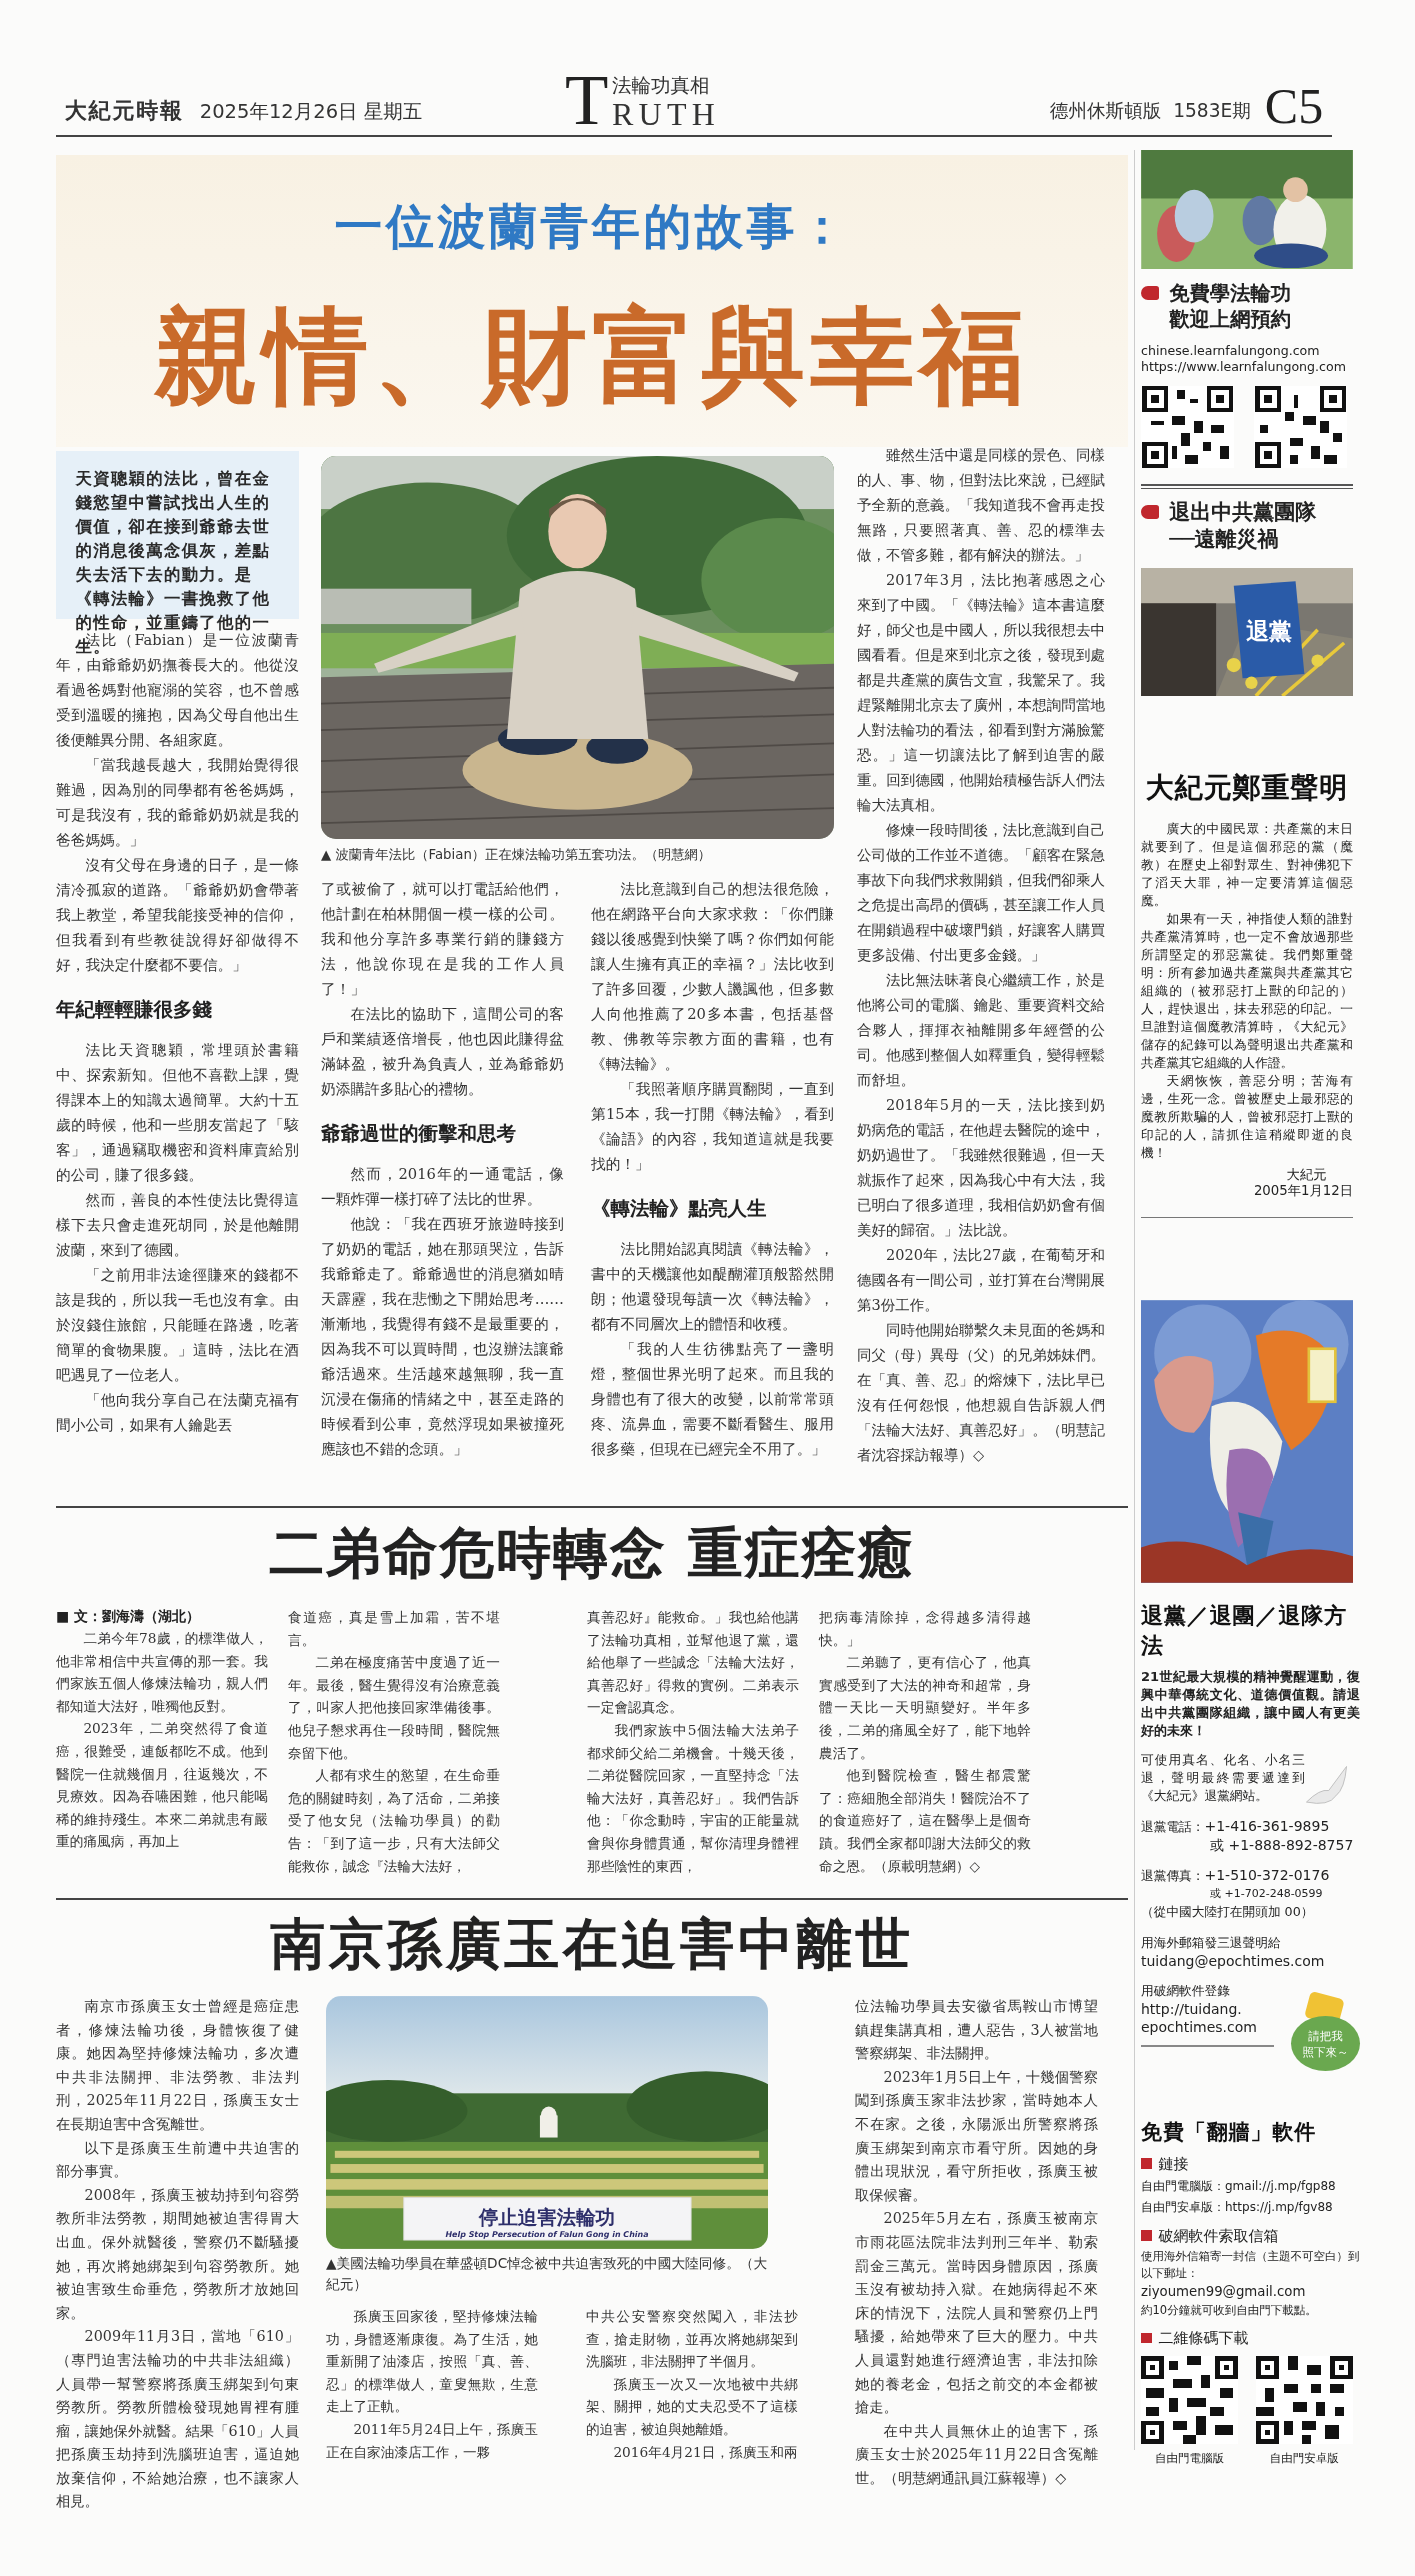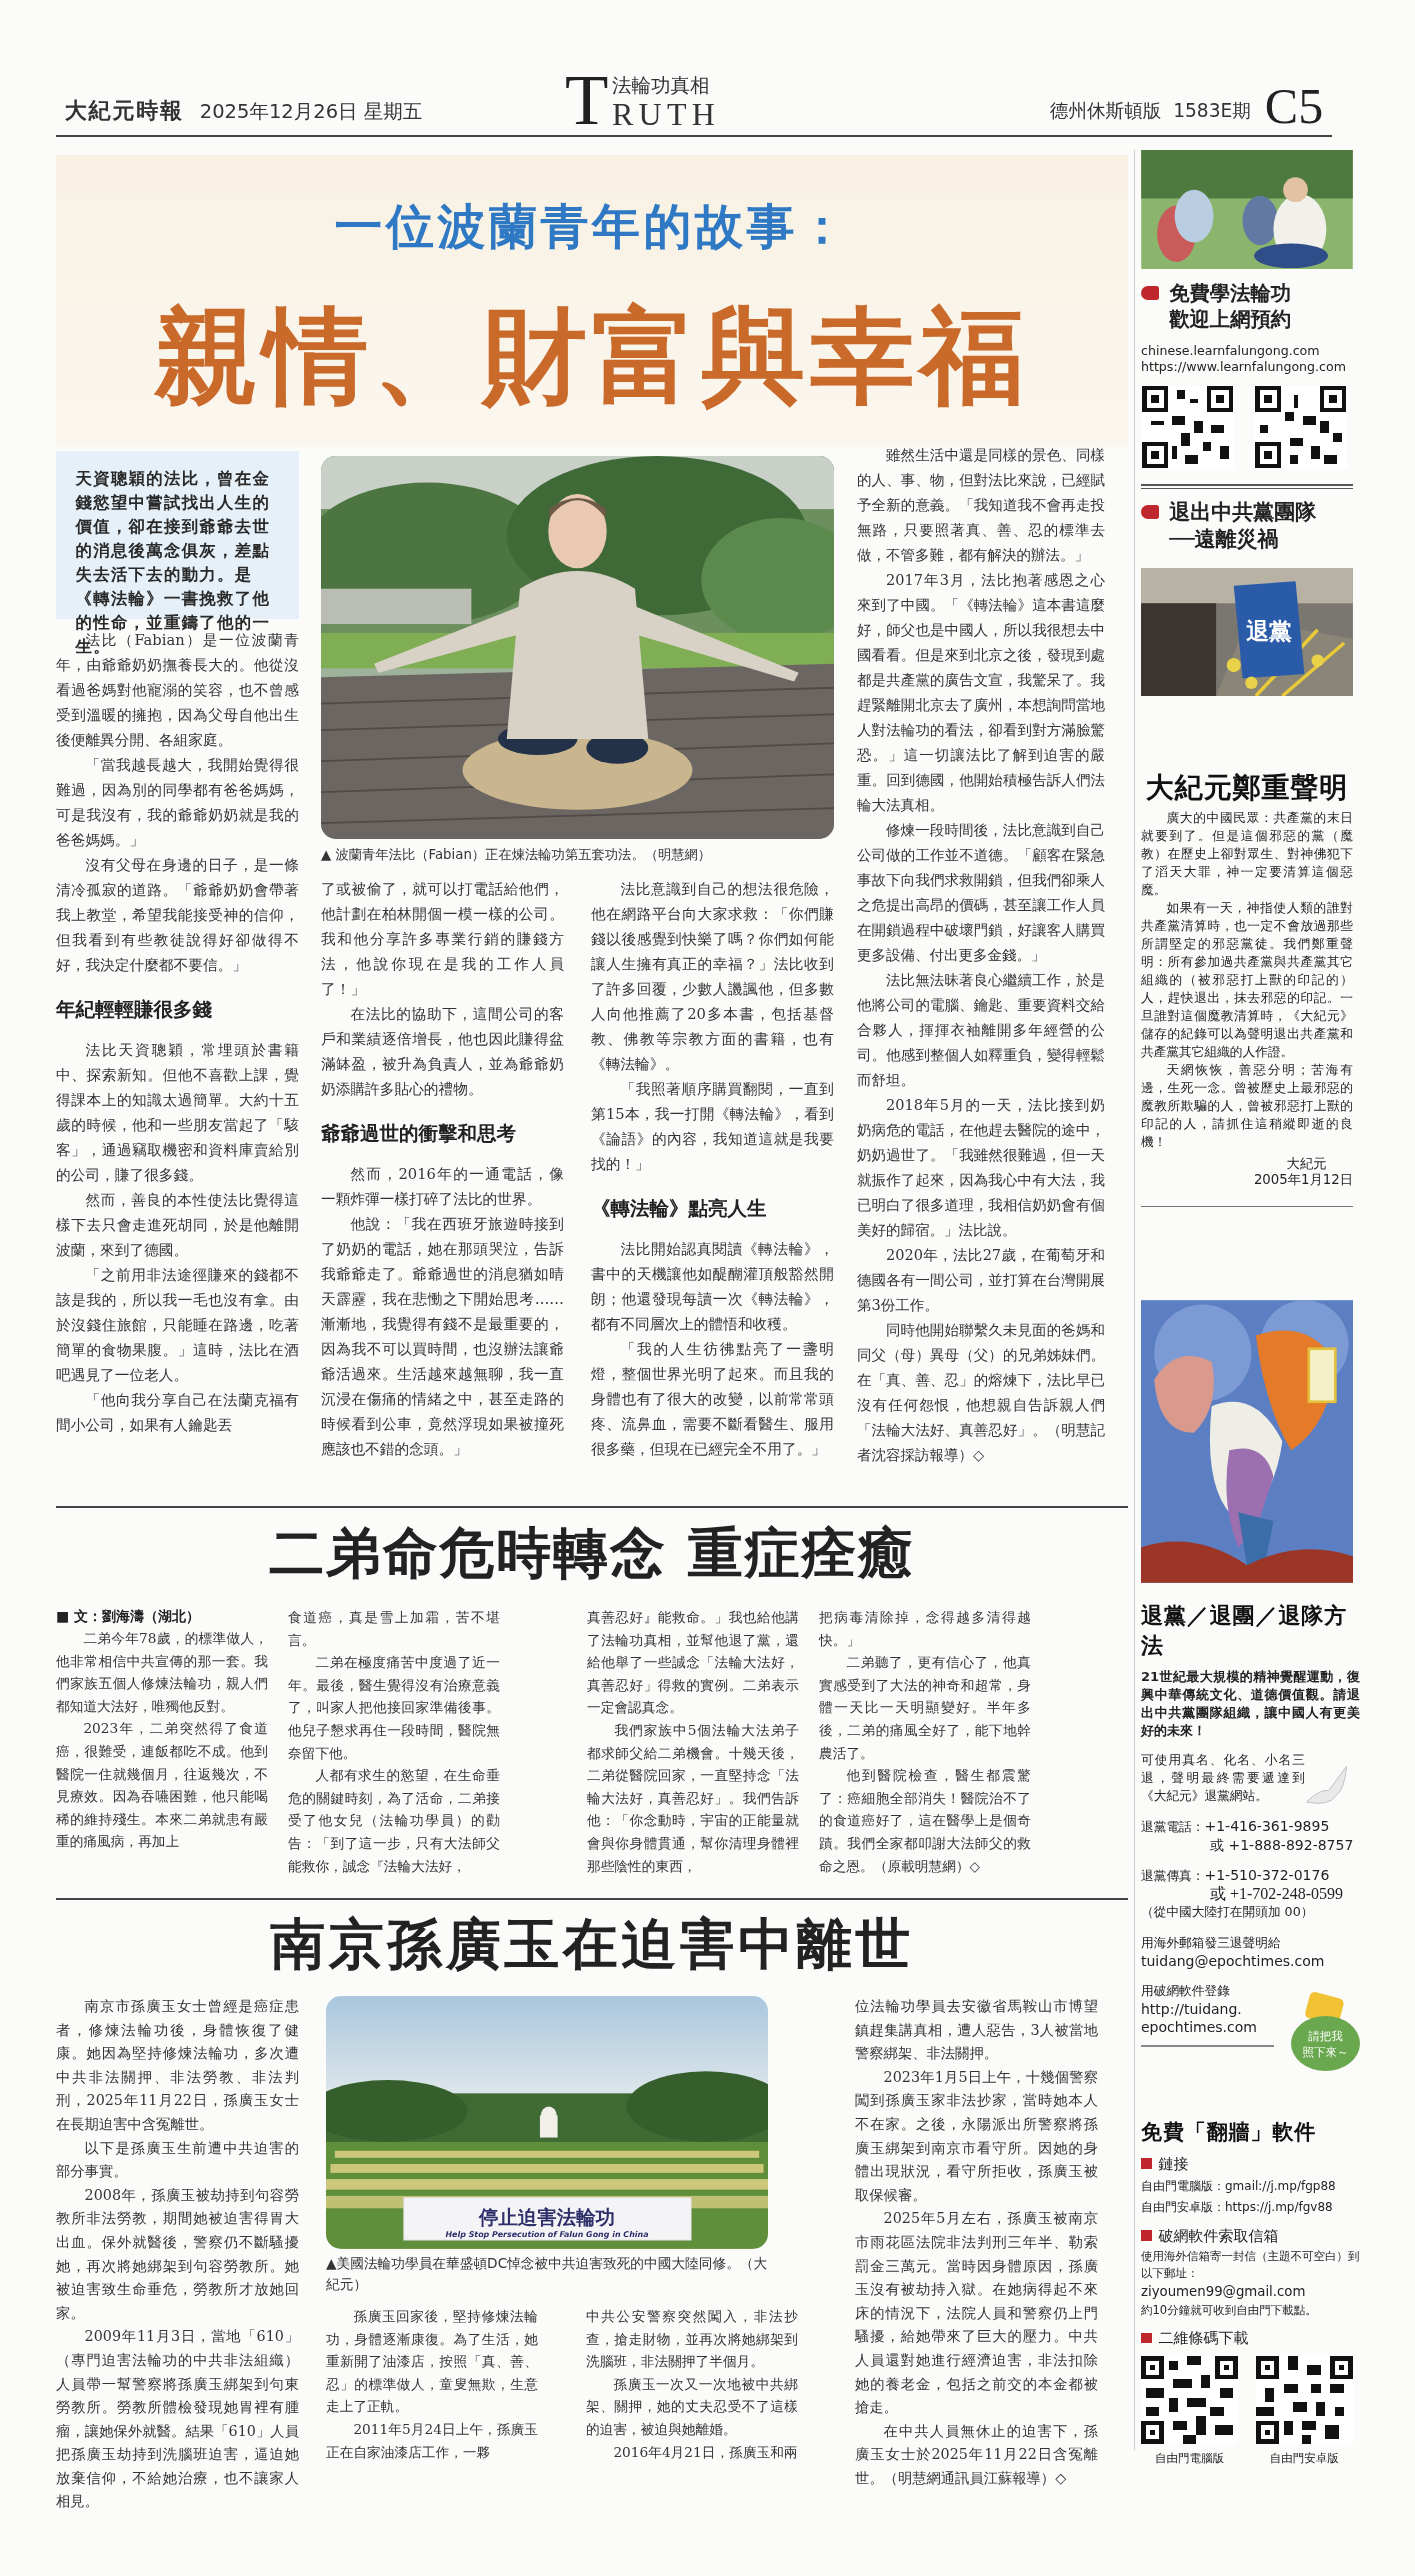--- a/index.html
+++ b/index.html
@@ -349,21 +349,21 @@
       <text x="145" y="80" text-anchor="middle" font-family="DejaVu Sans, sans-serif" font-weight="bold" font-size="26" fill="#fff">退黨</text>
       <g fill="#e8d24a">
           <circle cx="105" cy="110" r="8"></circle>
           <circle cx="200" cy="105" r="7"></circle>
           <circle cx="125" cy="130" r="7"></circle>
         </g>
     </svg>
   </div>
 
   <div style="position:absolute; left:0; top:619px; width:212px;">
-    <div class="sb-heading-serif" style="text-align:center; font-size:28px; margin-bottom:2px;">大紀元鄭重聲明</div>
+    <div class="sb-heading-serif" style="text-align:center; font-size:28px; margin-bottom:13px;">大紀元鄭重聲明</div>
     <div class="sb-body">
       <p>廣大的中國民眾：共產黨的末日就要到了。但是這個邪惡的黨（魔教）在歷史上卻對眾生、對神佛犯下了滔天大罪，神一定要清算這個惡魔。</p>
       <p>如果有一天，神指使人類的誰對共產黨清算時，也一定不會放過那些所謂堅定的邪惡黨徒。我們鄭重聲明：所有參加過共產黨與共產黨其它組織的（被邪惡打上獸的印記的）人，趕快退出，抹去邪惡的印記。一旦誰對這個魔教清算時，《大紀元》儲存的紀錄可以為聲明退出共產黨和共產黨其它組織的人作證。</p>
       <p>天網恢恢，善惡分明；苦海有邊，生死一念。曾被歷史上最邪惡的魔教所欺騙的人，曾被邪惡打上獸的印記的人，請抓住這稍縱即逝的良機！</p>
     </div>
     <div class="sb-url" style="text-align:right; padding-right:26.5px; margin-top:5.3px; font-size:13.3px;">大紀元</div>
     <div class="sb-url" style="text-align:right; font-size:13.3px;">2005年1月12日</div>
     <div class="hline" style="margin-top:17.7px; height:0.9px; background:#777;"></div>
   </div>
 
@@ -387,21 +387,21 @@
     <svg width="49" height="49" viewBox="0 0 55 55" style="position:absolute; right:8.8px; top:161px;">
       <path d="M5 45 Q20 30 30 32 L50 5 Q48 30 38 38 Q30 50 5 45 Z" fill="#e9e9e9" stroke="#bbb"></path>
     </svg>
     <div class="sb-body" style="margin-top:12.4px;">
       <span>退黨電話：</span><span style="font-size:14px;">+1-416-361-9895</span>
     </div>
     <div class="sb-body" style="padding-left:69px; font-size:14px;">或 +1-888-892-8757</div>
     <div class="sb-body" style="margin-top:12.4px;">
       <span>退黨傳真：</span><span style="font-size:14px;">+1-510-372-0176</span>
     </div>
-    <div class="sb-body" style="padding-left:69px; font-size:16px;font-family:Liberation Serif, serif;">或 +1-702-248-0599</div>
+    <div class="sb-body" style="padding-left:69px; font-size:11px;">或 +1-702-248-0599</div>
     <div class="sb-body">（從中國大陸打在開頭加 00）</div>
     <div class="sb-body" style="margin-top:12.4px;">用海外郵箱發三退聲明給</div>
     <div class="sb-body" style="font-size:14px;">tuidang@epochtimes.com</div>
     <div class="sb-body" style="margin-top:12.4px;">用破網軟件登錄</div>
     <div class="sb-body" style="font-size:14px;">http://tuidang.</div>
     <div class="sb-body" style="font-size:14px;">epochtimes.com</div>
     <div class="hline" style="width:133px; margin-top:8.8px;"></div>
     <div style="position:absolute; left:150px; top:394px; width:71px; height:71px;">
       <div style="position:absolute; left:16px; top:0; width:35px; height:26.5px; background:#f0c234; border-radius:5.3px; transform:rotate(15deg);"></div>
       <div style="position:absolute; left:0; top:21px; width:69px; height:55px; background:#6aa84f; border-radius:50%; color:#fff; font-family:'DejaVu Sans',sans-serif; font-size:11.5px; line-height:16px; text-align:center; padding-top:12.4px;">

